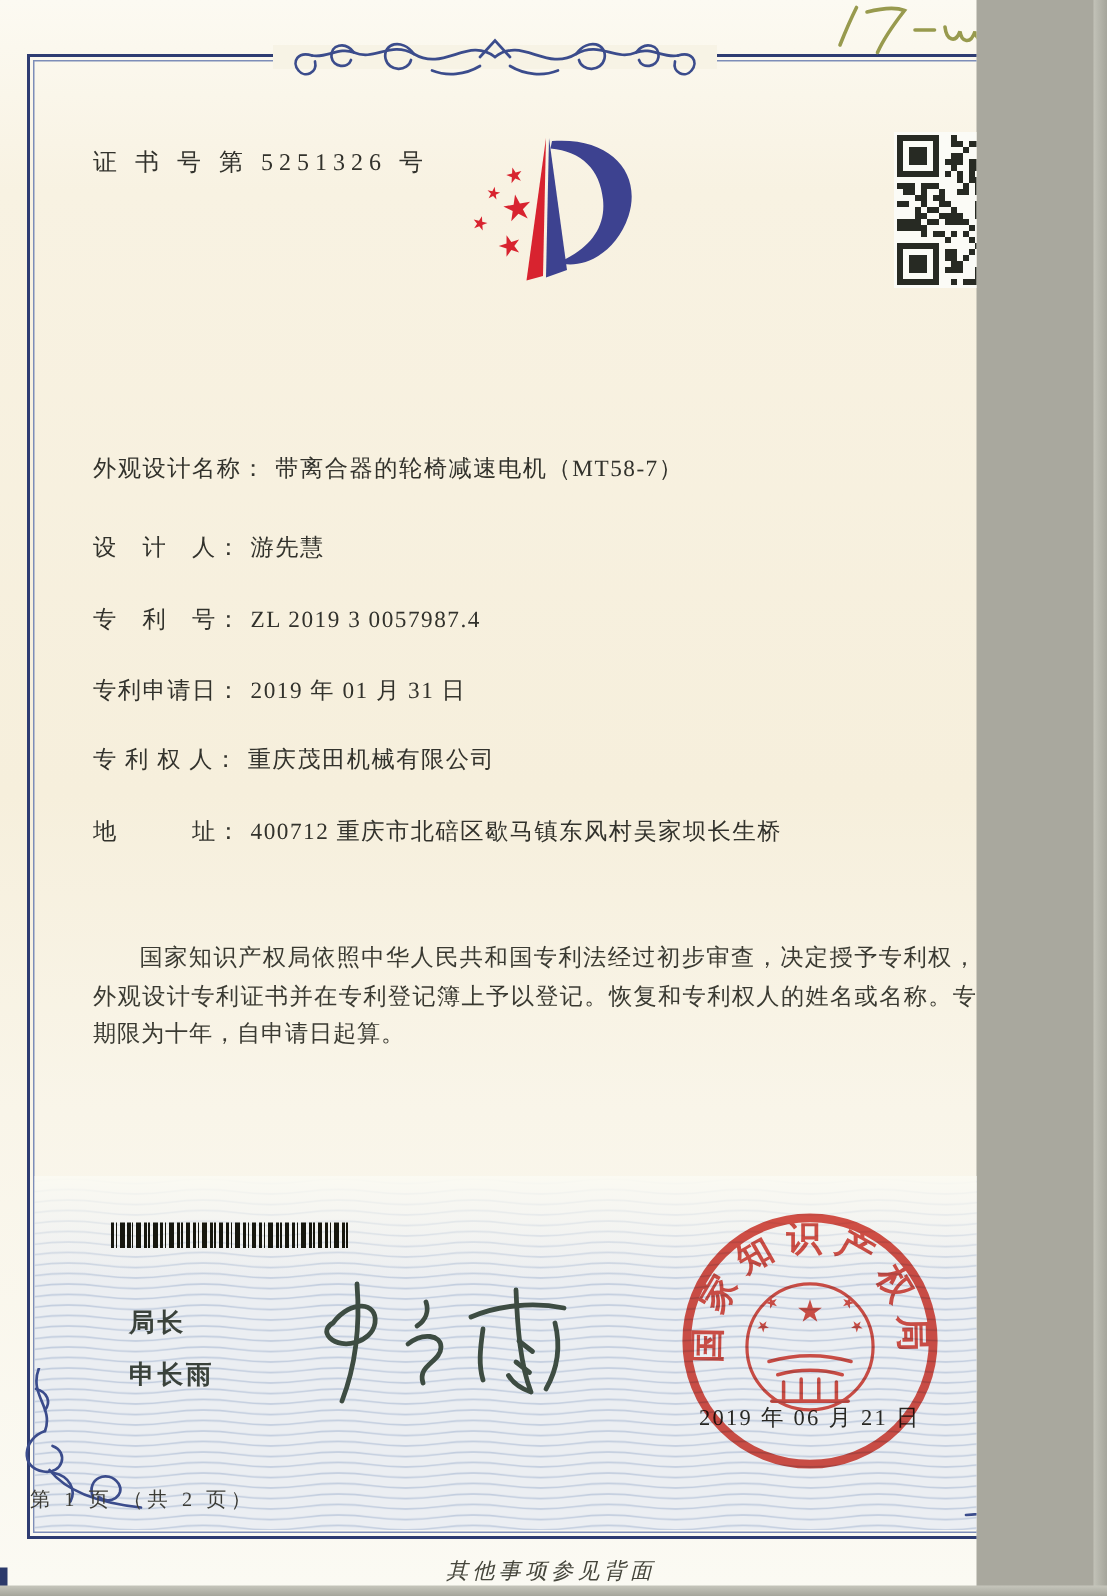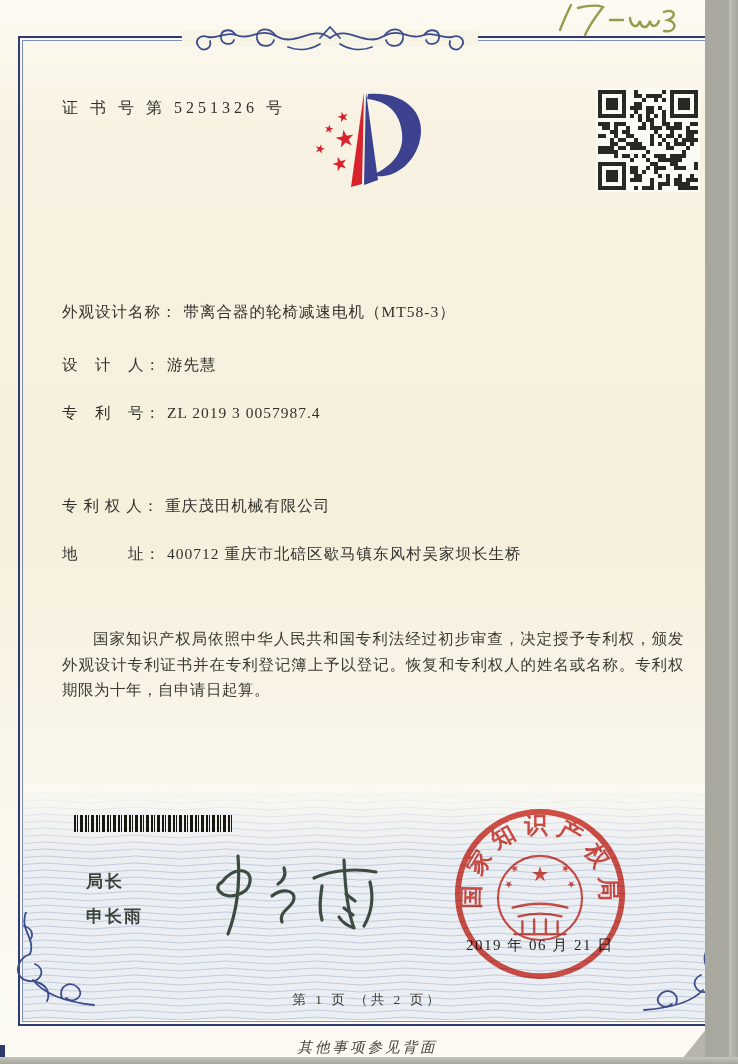--- a/index.html
+++ b/index.html
@@ -2,21 +2,21 @@
 <html style="--seal-red: #d43a2f; --navy: #2e3c72; --logo-blue: #3d4290; --logo-red: #d8232f; --paper: #f6efdc; --band-line: #9cafcb;"><head>
 <meta charset="utf-8">
 <style>
   :root{
     --navy:#2e3c72; --navy-light:#7d8db8; --seal-red:#d43a2f;
     --logo-blue:#3d4290; --logo-red:#d8232f; --ink:#32322c; --band-line:#9cafcb;
   }
   html,body{margin:0;padding:0;}
   body{width:738px;height:1064px;position:relative;background:#a9a89e;
        font-family:"Liberation Serif","DejaVu Serif",serif;overflow:hidden;}
-  .page{position:absolute;left:0;top:0;width:705px;height:1058px;overflow:hidden;
+  .page{position:absolute;left:0;top:0;width:651px;height:1058px;overflow:hidden;
         background:linear-gradient(180deg,#fcfaf2 0%,#f8f2e2 12%,#f6efdc 50%,#f9f5e9 70%,#fbfaf3 100%);}
   
   .frame-outer{position:absolute;left:18px;top:36px;width:697px;height:986px;border:2.5px solid var(--navy);}
   .frame-inner{position:absolute;inset:2px;border:1px solid var(--navy-light);}
   
   .band{position:absolute;left:23px;top:784px;width:690px;height:236px;}
   
   .cert-number{position:absolute;left:62px;top:98px;font-size:16px;letter-spacing:4px;color:var(--ink);}
   .title{position:absolute;left:20px;width:695px;top:206px;text-align:center;font-size:35px;
          font-weight:bold;letter-spacing:10px;color:#2e332d;}
@@ -28,21 +28,21 @@
   .body-text p{margin:0;text-indent:2em;}
   .barcode{position:absolute;left:74px;top:815px;width:158px;height:17px;
      background:repeating-linear-gradient(90deg,#17170f 0 2px,rgba(0,0,0,0) 2px 3px,#17170f 3px 4px,
      rgba(0,0,0,0) 4px 6px,#17170f 6px 9px,rgba(0,0,0,0) 9px 11px);}
   .signer{position:absolute;left:86px;top:870px;font-family:"Liberation Sans","DejaVu Sans",sans-serif;
           font-weight:600;font-size:17px;color:#3a423b;}
   .signer div{margin-bottom:12px;letter-spacing:2px;}
   .signature{position:absolute;left:192px;top:848px;}
   .seal{position:absolute;left:452px;top:806px;mix-blend-mode:multiply;}
   .seal-date{position:absolute;left:466px;top:936px;font-size:15px;letter-spacing:1.5px;color:#272723;}
-  .page-info{position:absolute;left:20px;width:695px;top:991px;text-align:center;
+  .page-info{position:absolute;left:20px;width:695px;top:991px;text-align:left;
              font-size:13.5px;letter-spacing:3px;color:#3c3c36;}
   .back-note{position:absolute;left:20px;width:695px;top:1038px;text-align:center;
              font-size:14.5px;letter-spacing:3px;color:#45453b;font-style:italic;}
   .qr{position:absolute;left:596px;top:88px;width:104px;height:104px;}
   .handmark{position:absolute;left:548px;top:0px;}
   .logo{position:absolute;left:296px;top:86px;}
   .flourish-top{position:absolute;left:180px;top:14px;}
   .flourish-bl{position:absolute;left:6px;top:912px;}
   .flourish-br{position:absolute;left:630px;top:928px;}
   
@@ -437,27 +437,30 @@
   <svg class="handmark hand" width="130" height="42" viewBox="0 0 130 42" aria-label="17-W3">
     <path d="M12,30 C16,20 20,11 23,5"></path>
     <path d="M30,8 C42,5 50,5 55,7 C48,16 41,26 37,35"></path>
     <path d="M62,20 h13"></path>
     <path d="M82,18 C83,27 89,29 92,21 C93,28 99,30 102,21 C103,27 108,28 111,21"></path>
     <path d="M116,12 C126,8 130,16 120,20 C130,22 128,33 116,31"></path>
   </svg>
 
 
   <div class="field" style="top:302px">
-    <span>外观设计名称：</span><span class="fvalue">带离合器的轮椅减速电机（MT58-3）</span>
+    <span>外观设计名称：</span><span class="fvalue">带离合器的轮椅减速电机（MT58-7）</span>
   </div>
   <div class="field" style="top:355px">
     <span>设　计　人：</span><span class="fvalue">游先慧</span>
   </div>
   <div class="field" style="top:403px">
     <span>专　利　号：</span><span class="fvalue">ZL 2019 3 0057987.4</span>
+  </div>
+  <div class="field" style="top:450px">
+    <span>专利申请日：</span><span class="fvalue">2019 年 01 月 31 日</span>
   </div>
   <div class="field" style="top:496px">
     <span>专 利 权 人：</span><span class="fvalue">重庆茂田机械有限公司</span>
   </div>
   <div class="field" style="top:544px">
     <span>地　　　址：</span><span class="fvalue">400712 重庆市北碚区歇马镇东风村吴家坝长生桥</span>
   </div>
 
   <div class="body-text">
     <p>国家知识产权局依照中华人民共和国专利法经过初步审查，决定授予专利权，颁发外观设计专利证书并在专利登记簿上予以登记。恢复和专利权人的姓名或名称。专利权期限为十年，自申请日起算。</p>

